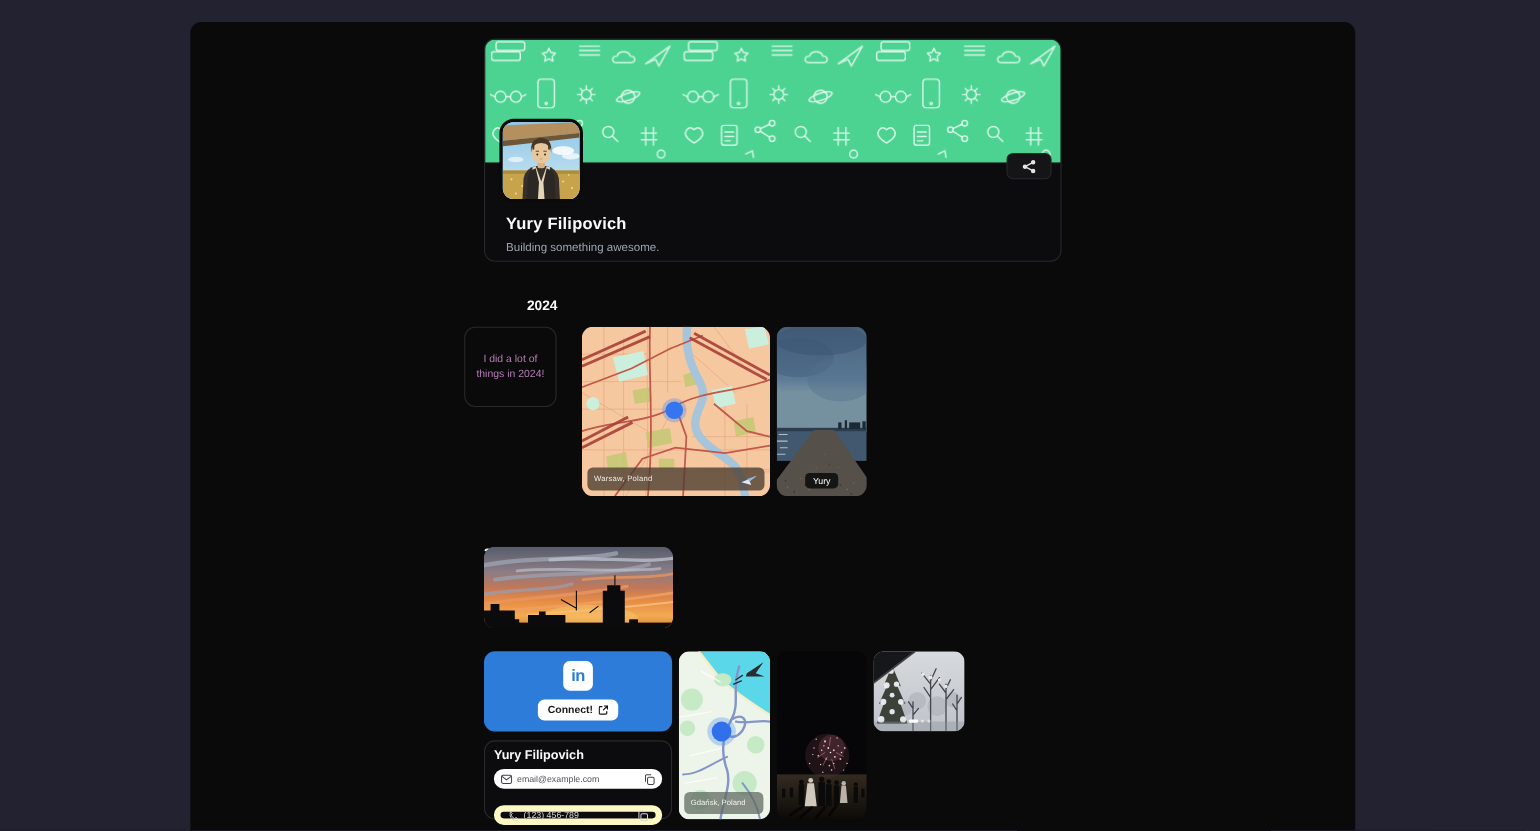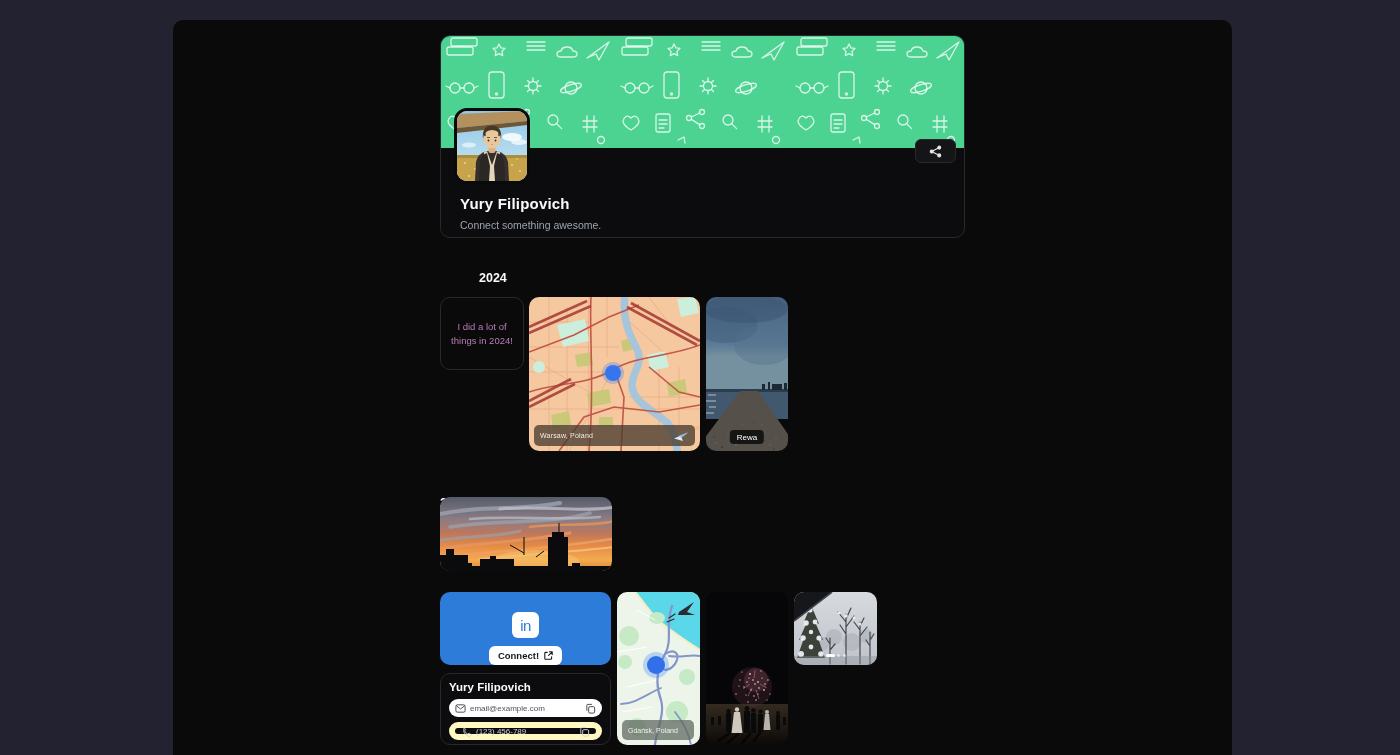--- a/index.html
+++ b/index.html
@@ -12,42 +12,42 @@
   #avatar{position:absolute;left:13px;top:72px;width:70px;height:70px;border:3px solid #0a0a0b;border-radius:13px;overflow:hidden;background:#8ec7e8;}
   #share-btn{position:absolute;right:8px;top:103px;width:39px;height:22px;background:#151517;border:1px solid #28282d;border-radius:6px;display:flex;align-items:center;justify-content:center;cursor:pointer;}
   .profile-name{position:absolute;left:19px;top:159px;font-size:15px;font-weight:700;color:#fafafa;letter-spacing:.2px;}
   .profile-tagline{position:absolute;left:19px;top:183px;font-size:10.5px;color:var(--text-muted,#9ca3af);}
   
   .year-heading{font-size:12.5px;font-weight:700;color:#fafafa;}
   #heading-2024{left:440px;top:271px;margin-left:39px;}
   #heading-2023{left:440px;top:496px;}
   
   .tile{border-radius:10px;overflow:hidden;}
-  #note-card{left:440px;top:297px;width:84px;height:73px;border:1px solid var(--card-border,#28282d);border-radius:10px;box-sizing:border-box;display:flex;align-items:center;justify-content:center;}
+  #note-card{left:422px;top:297px;width:84px;height:73px;border:1px solid var(--card-border,#28282d);border-radius:10px;box-sizing:border-box;display:flex;align-items:center;justify-content:center;}
   .note-text{width:62px;text-align:center;font-size:9.5px;line-height:14px;color:var(--note-purple,#b57eb5);}
   #warsaw-card{left:529px;top:297px;width:171px;height:154px;}
   #rewa-card{left:706px;top:297px;width:82px;height:154px;}
   #sunset-card{left:440px;top:497px;width:172px;height:74px;}
   #linkedin-card{left:440px;top:592px;width:171px;height:73px;background:var(--linkedin-blue,#2e7cda);display:flex;flex-direction:column;align-items:center;cursor:pointer;}
   #contact-card{left:440px;top:673px;width:171px;height:72px;background:var(--card-bg,#0c0c0e);border:1px solid var(--card-border,#28282d);border-radius:10px;box-sizing:border-box;padding:7px 8px;}
   #gdansk-card{left:617px;top:592px;width:83px;height:153px;}
   #fireworks-card{left:706px;top:592px;width:82px;height:153px;}
   #snow-card{left:794px;top:592px;width:83px;height:73px;}
   .tile svg{display:block;}
   
   .map-bar{position:absolute;left:5px;right:5px;bottom:5px;height:21px;background:rgba(74,60,49,.78);border-radius:5px;display:flex;align-items:center;padding:0 6px;box-sizing:border-box;}
   .map-bar-label{flex:1;font-size:7px;color:#f0ece4;letter-spacing:.2px;}
   .badge{position:absolute;bottom:7px;left:50%;transform:translateX(-50%);background:rgba(12,12,12,.88);border-radius:4px;padding:2.5px 7px;font-size:8px;color:#fff;white-space:nowrap;}
   .map-badge{position:absolute;left:5px;right:6px;bottom:5px;height:20px;background:rgba(96,106,96,.75);border-radius:5px;display:flex;align-items:center;padding:0 6px;box-sizing:border-box;font-size:7px;color:#f2f2ec;}
   
-  .li-logo{margin-top:20px;width:27px;height:27px;background:#fff;border-radius:6px;display:flex;align-items:center;justify-content:center;font-size:15px;font-weight:400;color:var(--linkedin-blue,#2e7cda);letter-spacing:-.5px;}
+  .li-logo{margin-top:9px;width:27px;height:27px;background:#fff;border-radius:6px;display:flex;align-items:center;justify-content:center;font-size:15px;font-weight:700;color:var(--linkedin-blue,#2e7cda);letter-spacing:-.5px;}
   .connect-btn{margin-top:8px;background:#fff;border:none;border-radius:6px;padding:4px 9px;display:flex;align-items:center;gap:5px;font-size:9.5px;font-weight:600;color:#18181b;cursor:pointer;font-family:inherit;}
   
   .contact-name{font-size:11.5px;font-weight:700;color:#fafafa;margin-bottom:6px;}
-  .contact-row{height:18px;border-radius:9px;display:flex;align-items:center;gap:4px;padding:0 6px;box-sizing:border-box;margin-bottom:5px;}
+  .contact-row{height:18px;border-radius:9px;display:flex;align-items:center;gap:4px;padding:0 6px;box-sizing:border-box;margin-bottom:15px;}
   .contact-row.email{background:#fff;}
   .contact-row.phone{border:6px solid #fef9c3;}
   .row-text{flex:1;font-size:8px;}
   .email .row-text{color:#52525b;}
   .phone .row-text{color:#d4d4d8;}
   .copy-btn{background:none;border:none;padding:0;display:flex;align-items:center;cursor:pointer;}
   
   .dots{position:absolute;bottom:8px;left:50%;transform:translateX(-50%);display:flex;align-items:center;gap:2.5px;}
   .dot-pill{width:9px;height:3px;border-radius:2px;background:#fff;}
   .dot{width:3px;height:3px;border-radius:50%;background:rgba(255,255,255,.55);}
@@ -143,21 +143,21 @@
         <g stroke="#e4e4e7" stroke-width="1.4" fill="#e4e4e7">
           <circle cx="11" cy="2.8" r="1.5"></circle>
             <circle cx="3" cy="7" r="1.5"></circle>
             <circle cx="11" cy="11.2" r="1.5"></circle>
           <path d="M4.4 6.2 L9.6 3.5 M4.4 7.8 L9.6 10.5" fill="none"></path>
         </g>
       </svg>
     </div>
 
     <div class="profile-name">Yury Filipovich</div>
-    <div class="profile-tagline">Connect something awesome.</div>
+    <div class="profile-tagline">Building something awesome.</div>
   </div>
 
   <div id="heading-2024" class="abs year-heading">2024</div>
 
   <div id="note-card" class="abs">
     <div class="note-text">I did a lot of things in 2024!</div>
   </div>
 
   <div id="warsaw-card" class="abs tile">
     <svg width="171" height="154" viewBox="0 0 171 154" preserveAspectRatio="none">
@@ -239,21 +239,21 @@
       <g fill="#3b3733">
           <circle cx="16" cy="150" r=".9"></circle>
           <circle cx="40" cy="134" r=".7"></circle>
           <circle cx="58" cy="144" r=".8"></circle>
           <circle cx="26" cy="144" r=".7"></circle>
           <circle cx="48" cy="125" r=".6"></circle>
           <circle cx="68" cy="152" r=".8"></circle>
           <circle cx="8" cy="140" r=".7"></circle>
         </g>
     </svg>
-    <div class="badge">Rewa</div>
+    <div class="badge">Yury</div>
   </div>
 
   <div id="heading-2023" class="abs year-heading">2023</div>
 
   <div id="sunset-card" class="abs tile">
     <svg width="172" height="74" viewBox="0 0 172 74" preserveAspectRatio="none">
       <defs>
         <linearGradient id="sunsky" x1="0" y1="0" x2="0" y2="1">
           <stop offset="0" stop-color="#565b6b"></stop>
             <stop offset=".3" stop-color="#8a7d85"></stop>

